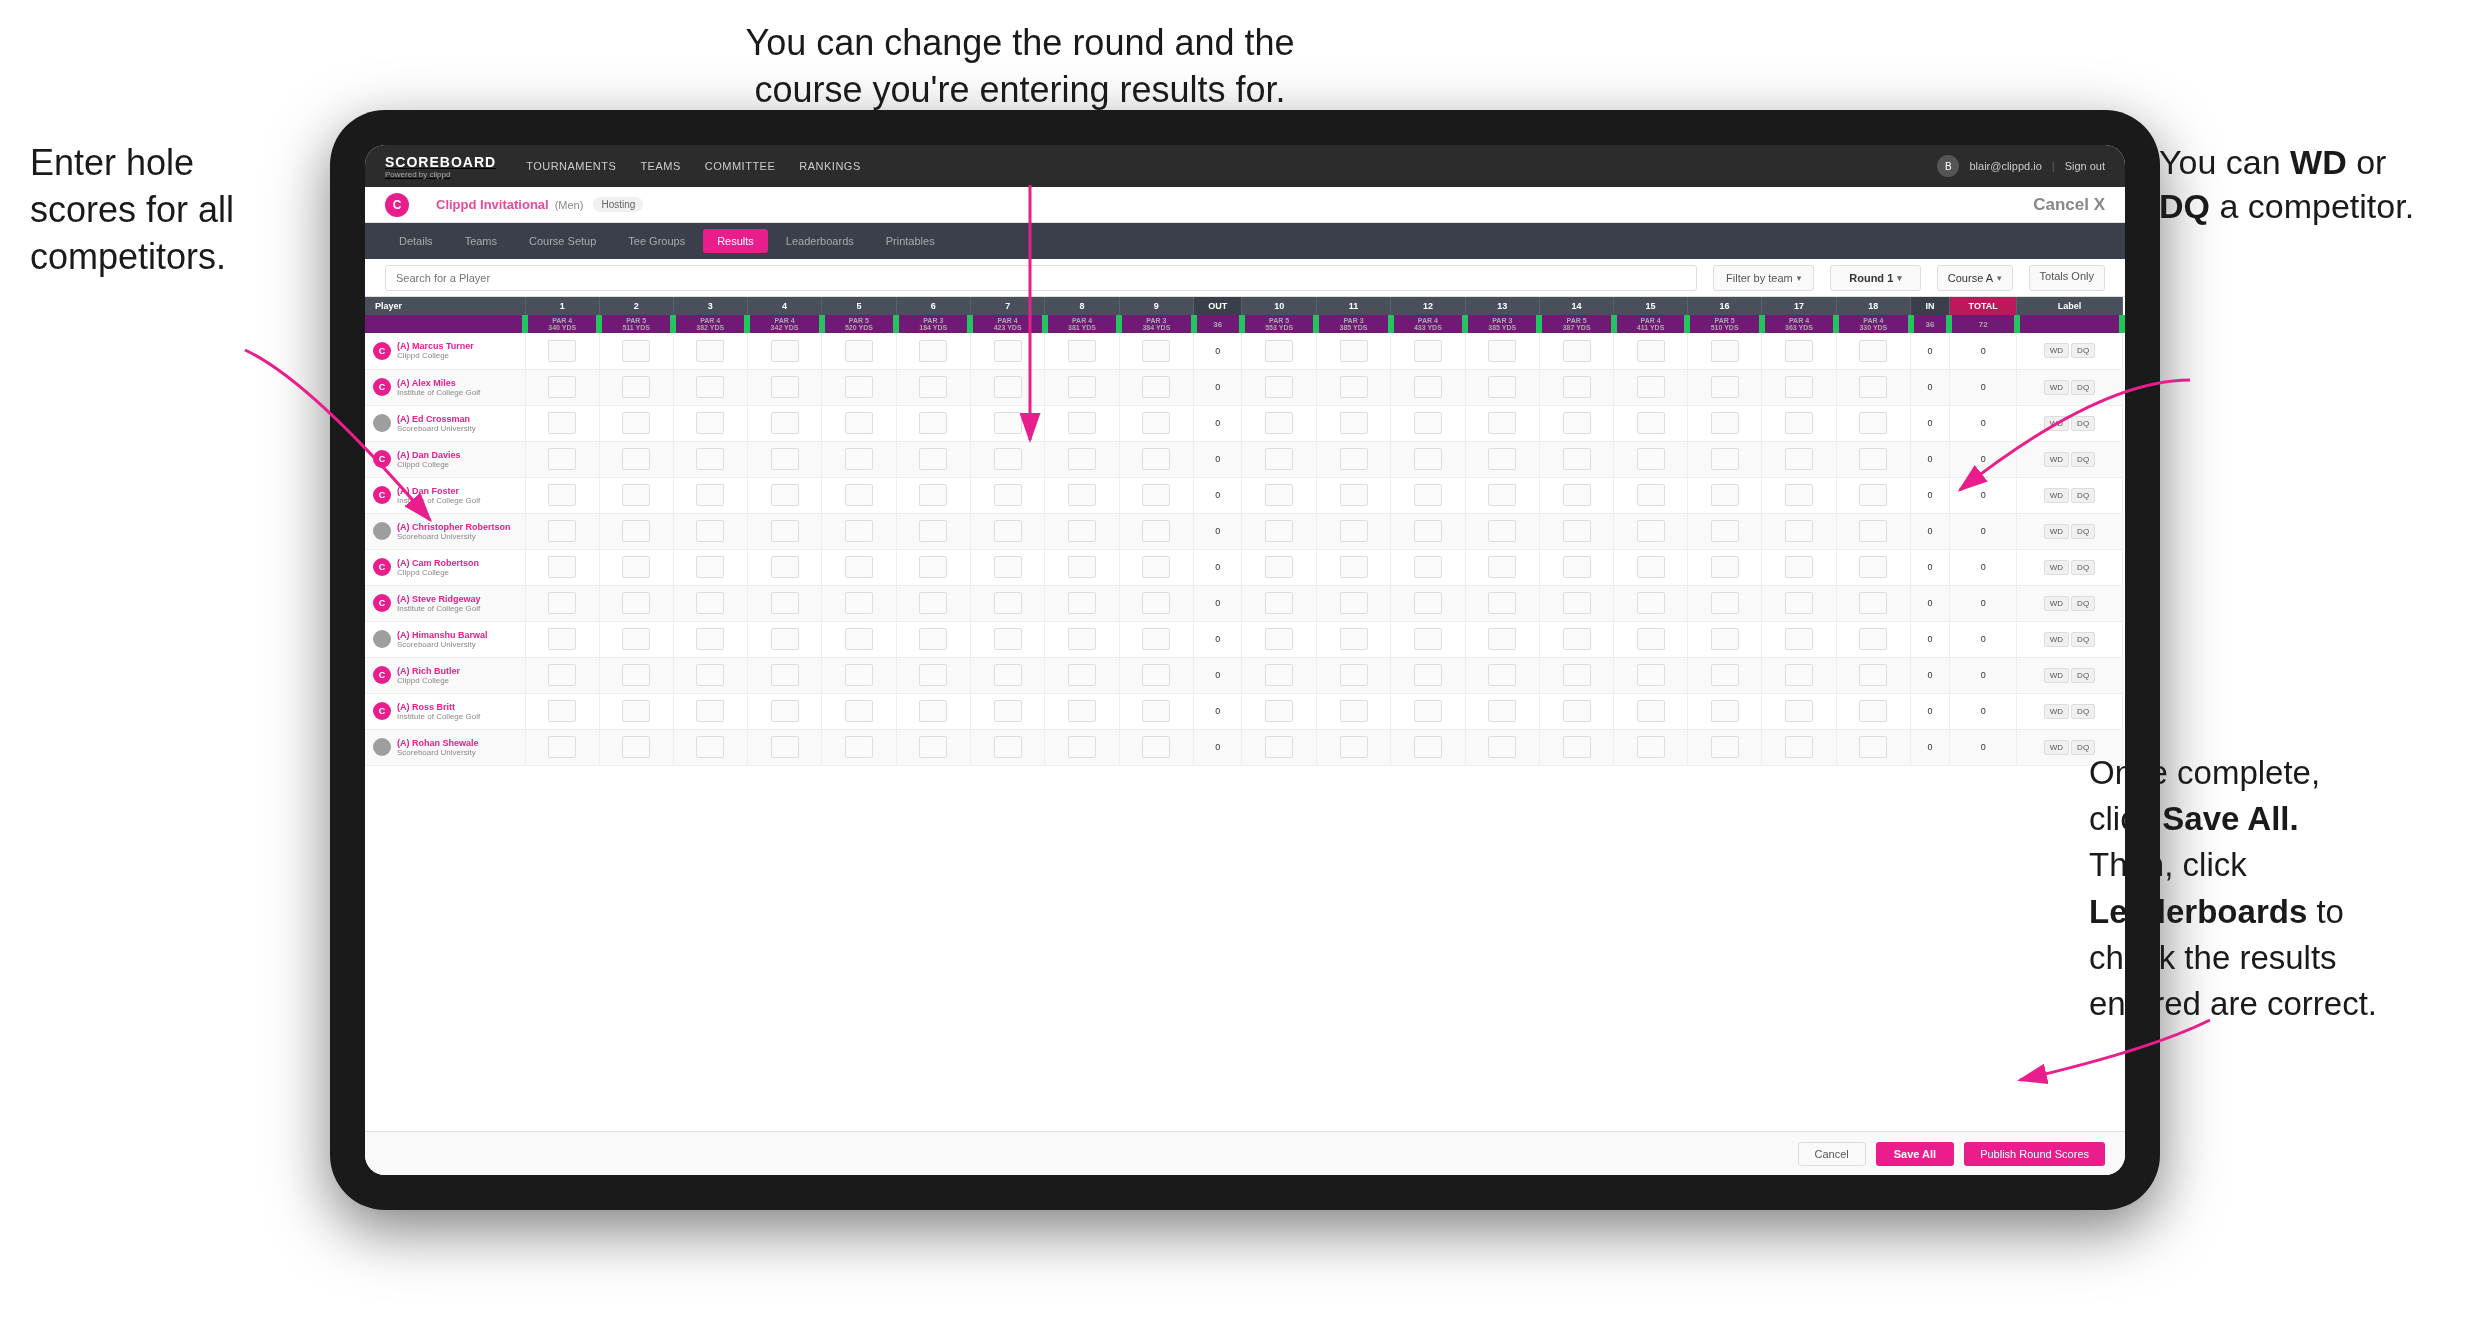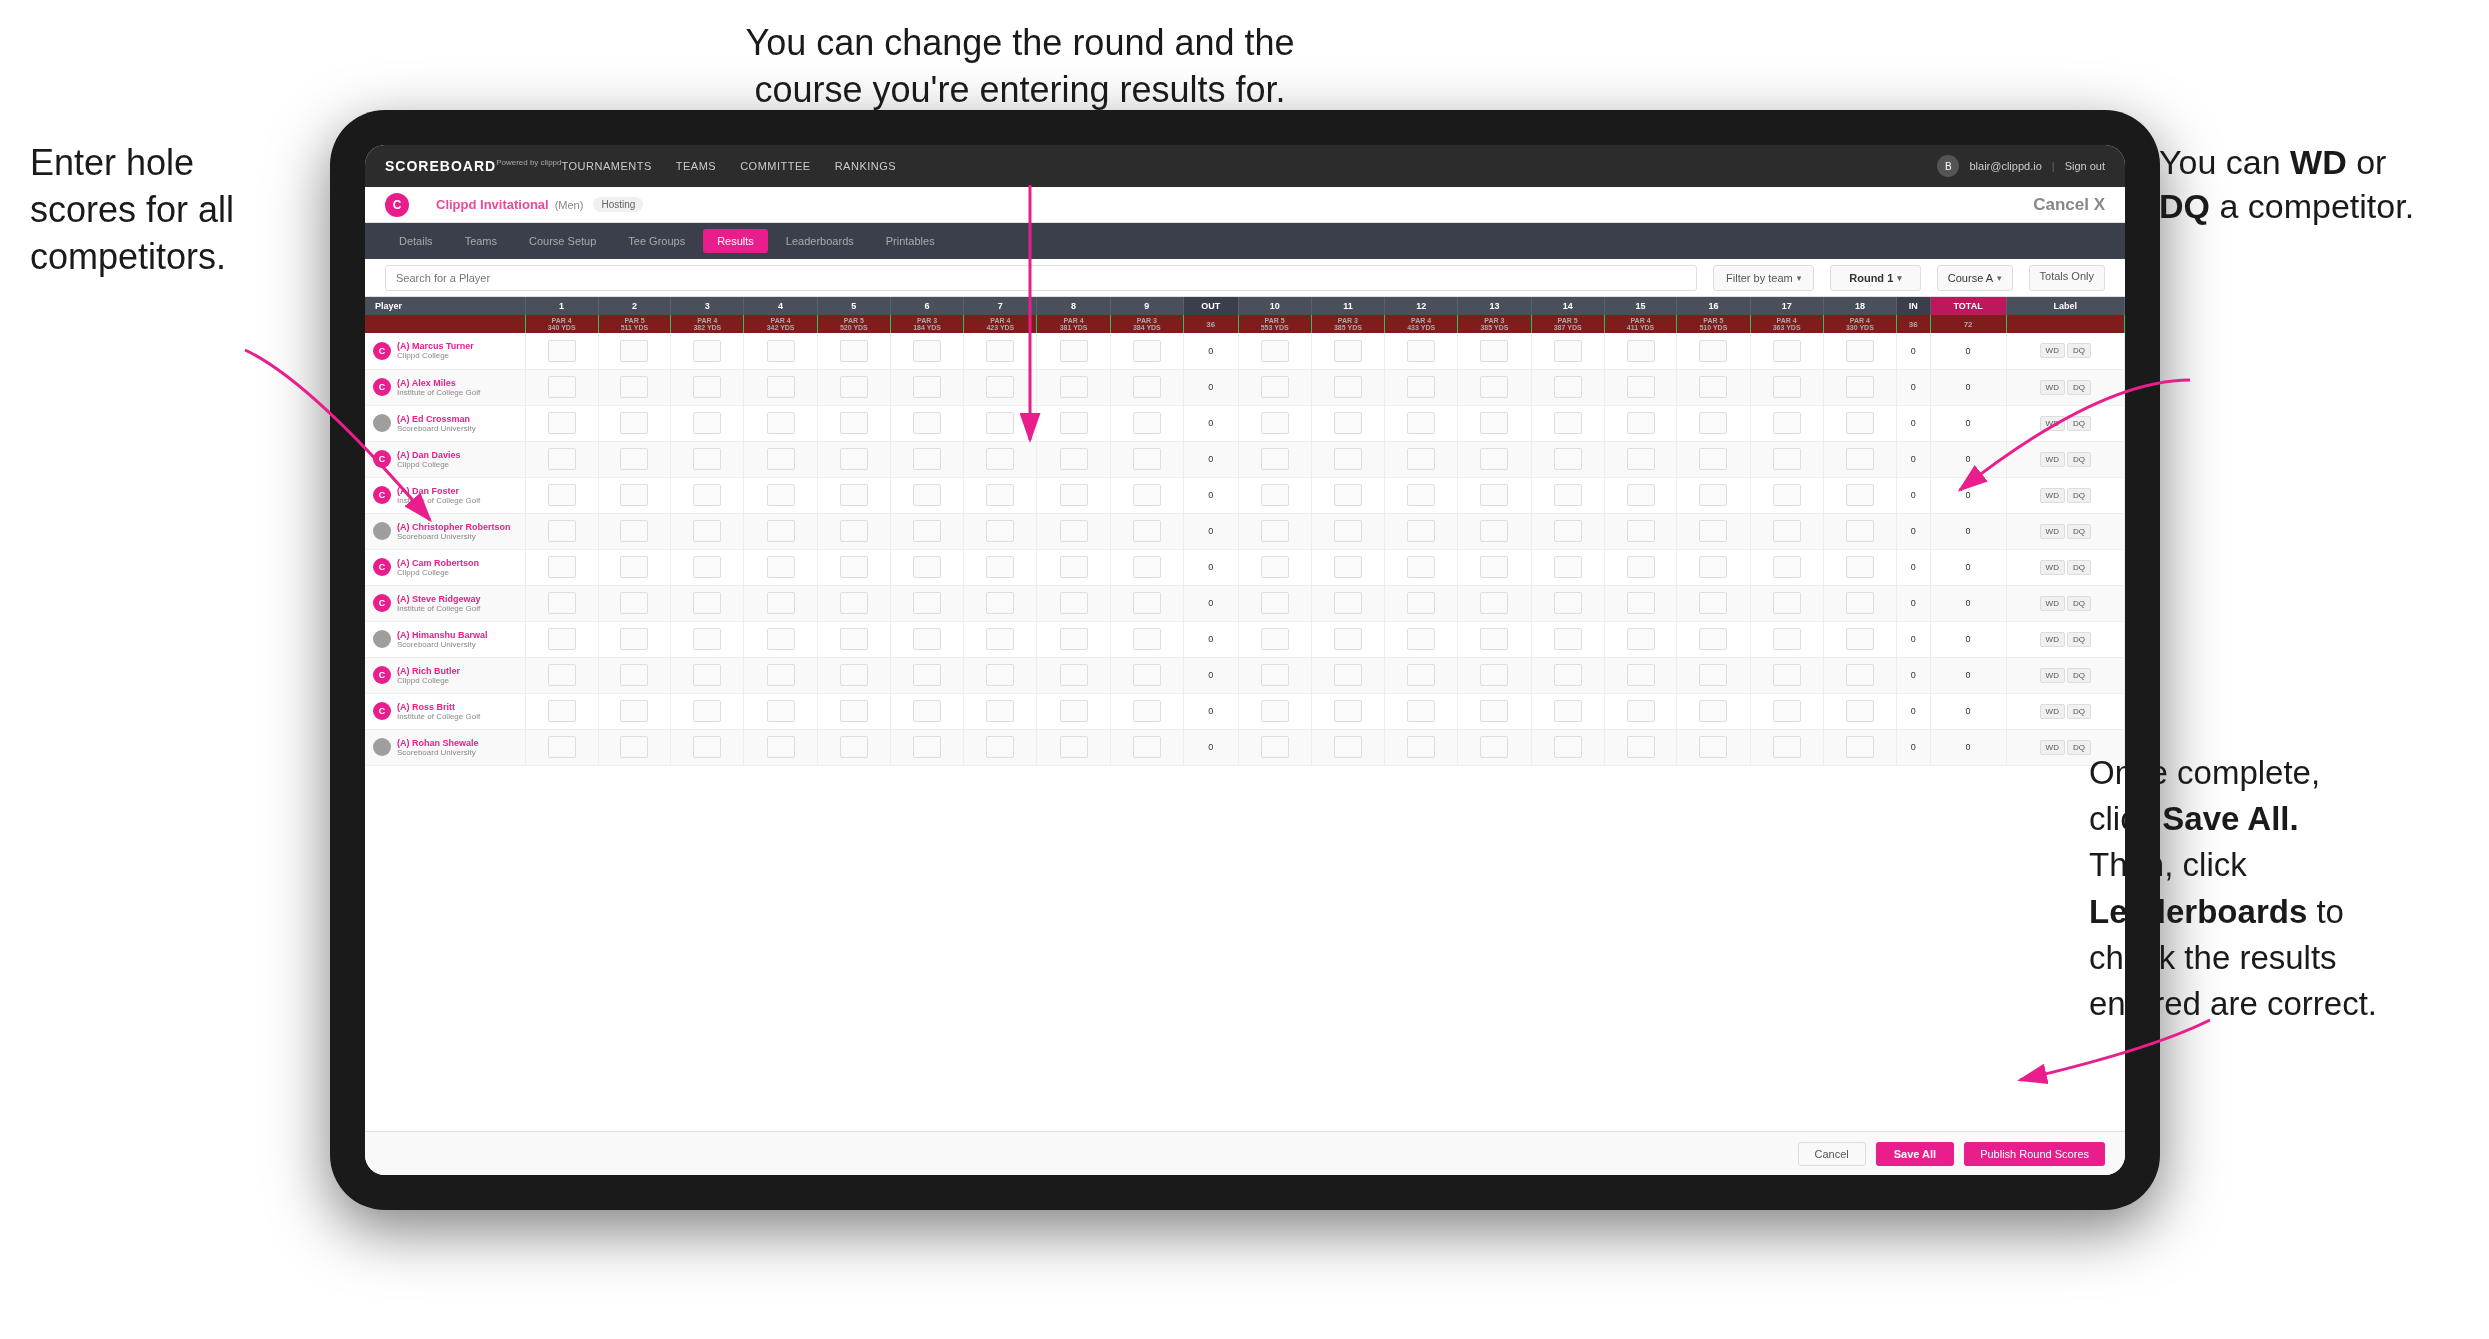--- a/index.html
+++ b/index.html
@@ -73,21 +73,23 @@
       background: #2c2c2c;
       display: flex;
       align-items: center;
       padding: 0 20px;
       height: 42px;
       flex-shrink: 0;
     }
 
     .scoreboard-logo {
       display: flex;
-      flex-direction: row;
+      flex-direction: column;
+      margin-right: 30px;
+      text-decoration: underline;
     }
 
     .scoreboard-logo .logo-main {
       color: #ffffff;
       font-size: 14px;
       font-weight: 700;
       letter-spacing: 1px;
     }
 
     .scoreboard-logo .logo-sub {
@@ -308,25 +310,25 @@
       font-size: 9px;
     }
 
     .scores-table thead tr.header-row-1 th.player-col {
       text-align: left;
       padding-left: 10px;
       width: 160px;
     }
 
     .scores-table thead tr.header-row-2 th {
-      background: #7f1d1d;
+      background: #701a75;
       color: #aaaaaa;
       padding: 2px 3px;
       text-align: center;
-      border-right: 1px solid #22c55e;
+      border-right: 6px solid #22c55e;
       font-size: 8px;
     }
 
     .scores-table thead tr.header-row-2 th.player-col {
       text-align: left;
       padding-left: 10px;
     }
 
     .scores-table tbody tr {
       border-bottom: 1px solid #eeeeee;

